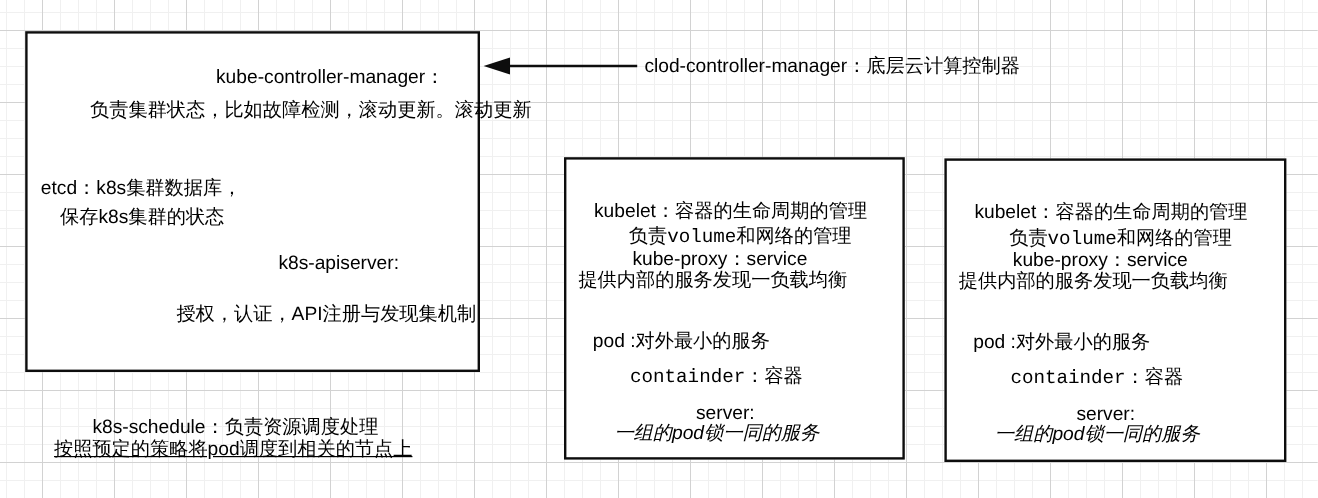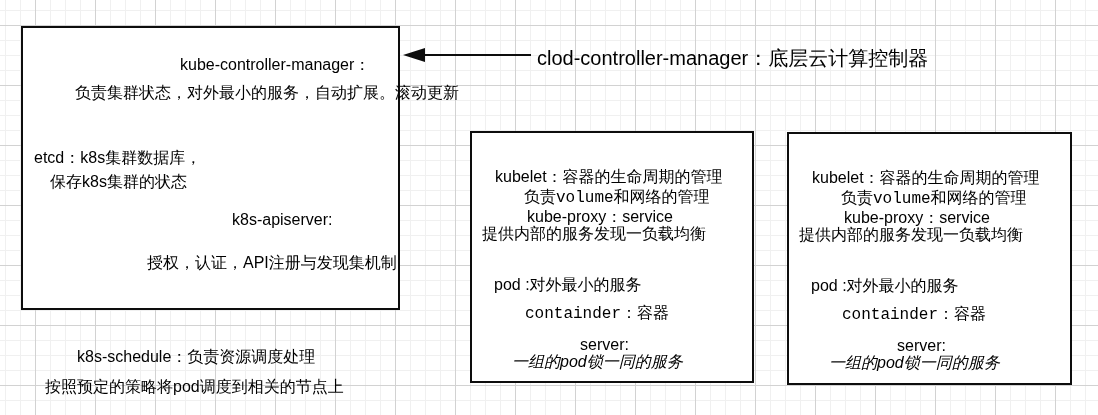--- a/index.html
+++ b/index.html
@@ -37,55 +37,55 @@
   }
   
   .l1 { left: 157px; top: 28px;  }
   .l2 { left: 52px;  top: 56px;  }
   .l3 { left: 11px;  top: 121px; }
   .l4 { left: 27px;  top: 145px; }
   .l5 { left: 209px; top: 183px; }
   .l6 { left: 179px; top: 205px; }
   .l7 { left: 124px; top: 226px; }
   .l8 { left: 54px;  top: 320px; }
-  .l9 { left: 22px;  top: 350px; }
+  .l9 { left: 22px;  top: 338px; text-decoration: underline; }
   
   .w1 { left: 23px;  top: 35px;  }
   .w2 { left: 52px;  top: 57px; font-family: Liberation Mono, monospace;  }
   .w3 { left: 55px;  top: 75px;  }
   .w4 { left: 10px;  top: 92px;  }
   .w5 { left: 22px;  top: 143px; }
   .w6 { left: 53px;  top: 173px; font-family: Liberation Mono, monospace; }
   .w7 { left: 108px; top: 203px; }
   .w8 { left: 40px;  top: 220px; font-style: italic; }
   .arrow-svg {
     position: absolute;
     left: 401px;
     top: 46px;
     width: 132px;
     height: 18px;
   }
   .annotation {
     position: absolute;
     left: 537px;
     top: 47px;
-    font-size: 20px;
+    font-size: 16px;
     line-height: 1.1;
     white-space: nowrap;
     color: #000000;
   }
 </style>
 </head>
 <body>
 
 <div class="canvas">
 
   <div class="box left-box">
     <div class="tline l1">kube-controller-manager：</div>
-    <div class="tline l2">负责集群状态，对外最小的服务，自动扩展。滚动更新</div>
+    <div class="tline l2">负责集群状态，比如故障检测，滚动更新。滚动更新</div>
     <div class="tline l3">etcd：k8s集群数据库，</div>
     <div class="tline l4">保存k8s集群的状态</div>
     <div class="tline l5">k8s-apiserver:</div>
     <div class="tline l7">授权，认证，API注册与发现集机制</div>
     <div class="tline l8">k8s-schedule：负责资源调度处理</div>
     <div class="tline l9">按照预定的策略将pod调度到相关的节点上</div>
   </div>
 
   <svg class="arrow-svg" viewBox="0 0 132 18" xmlns="http://www.w3.org/2000/svg">
     <line x1="22" y1="9" x2="130" y2="9" stroke="#0d0d0d" stroke-width="2"></line>

